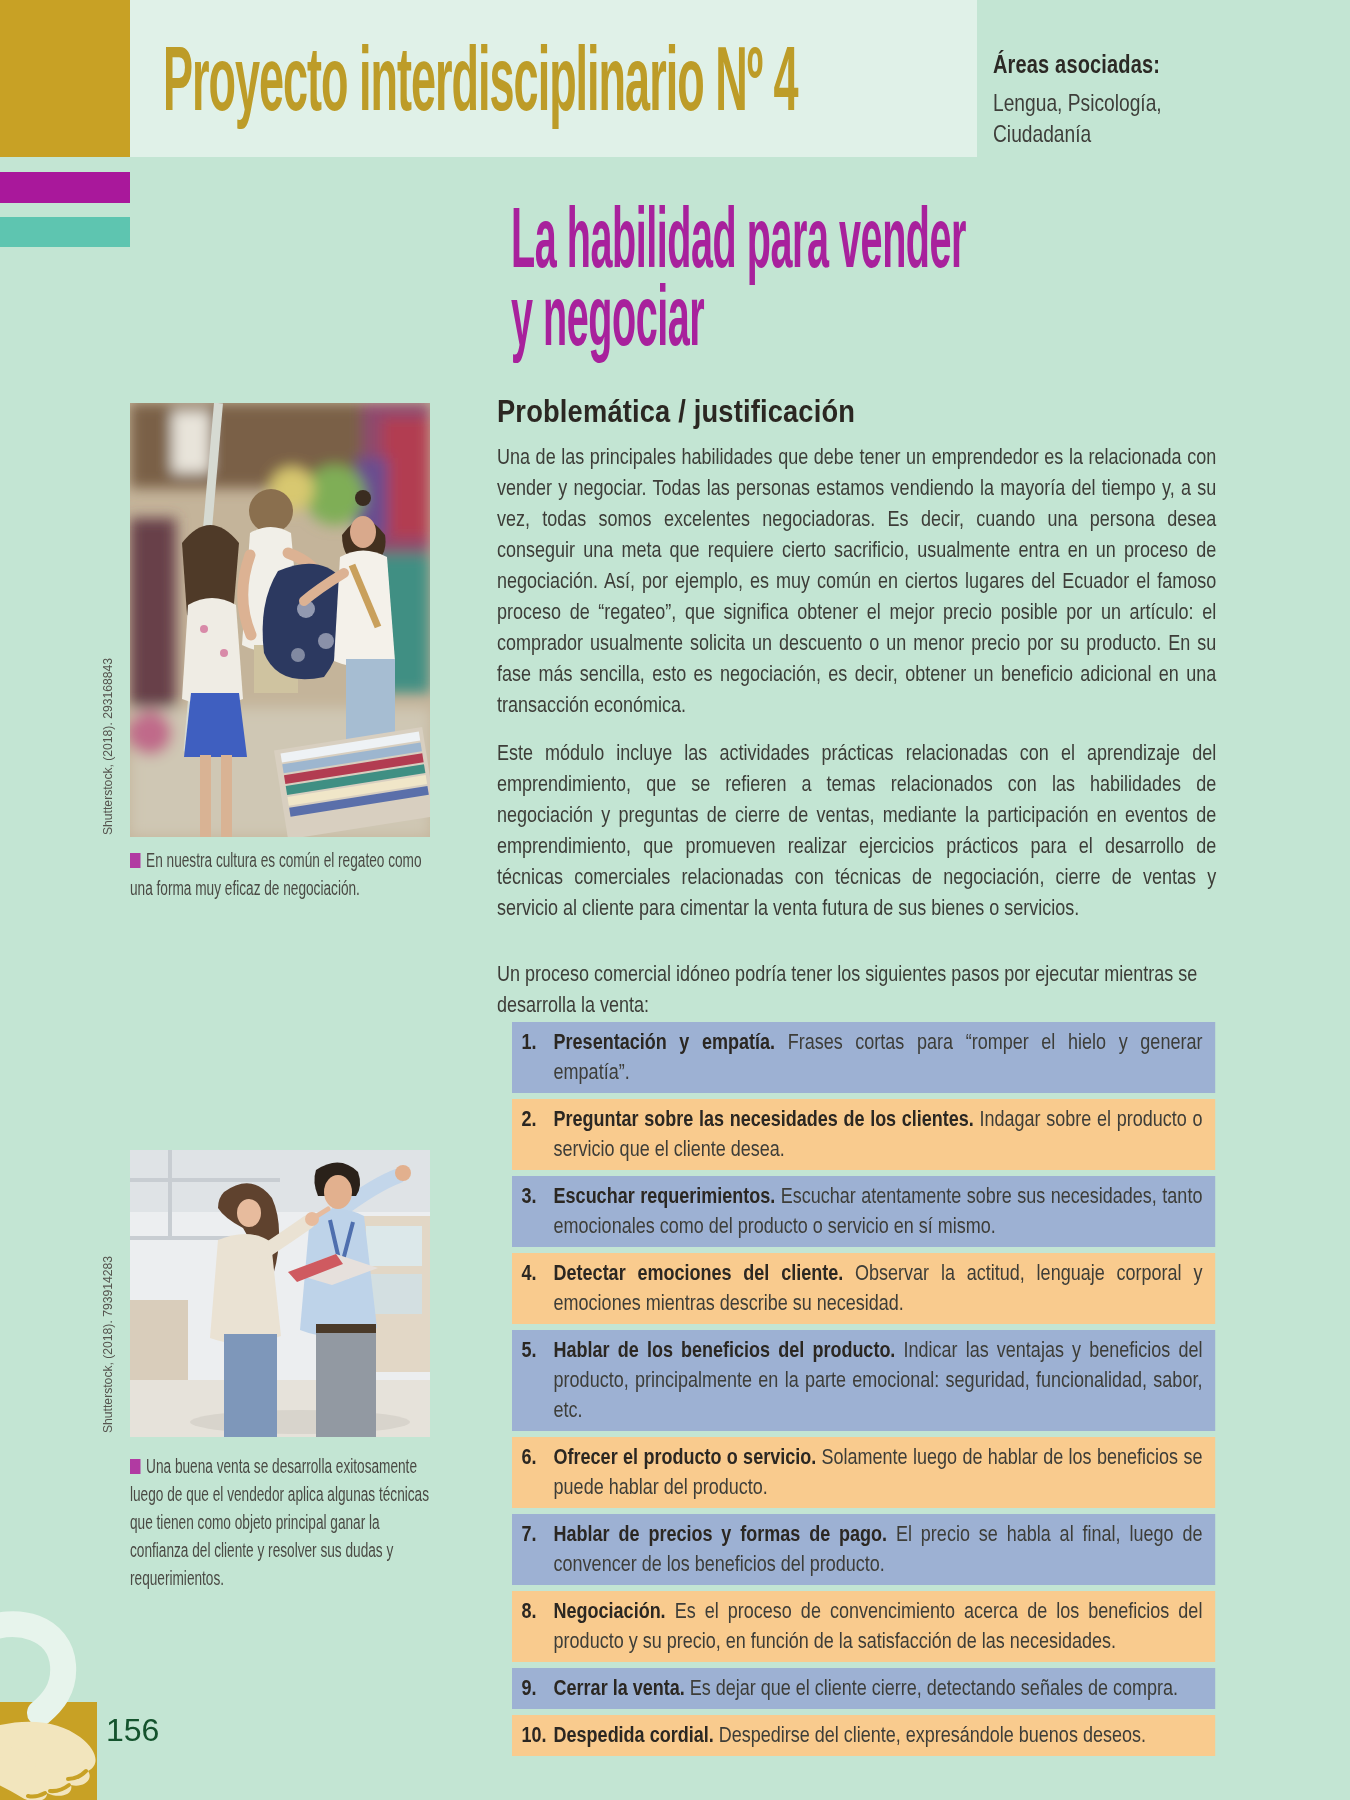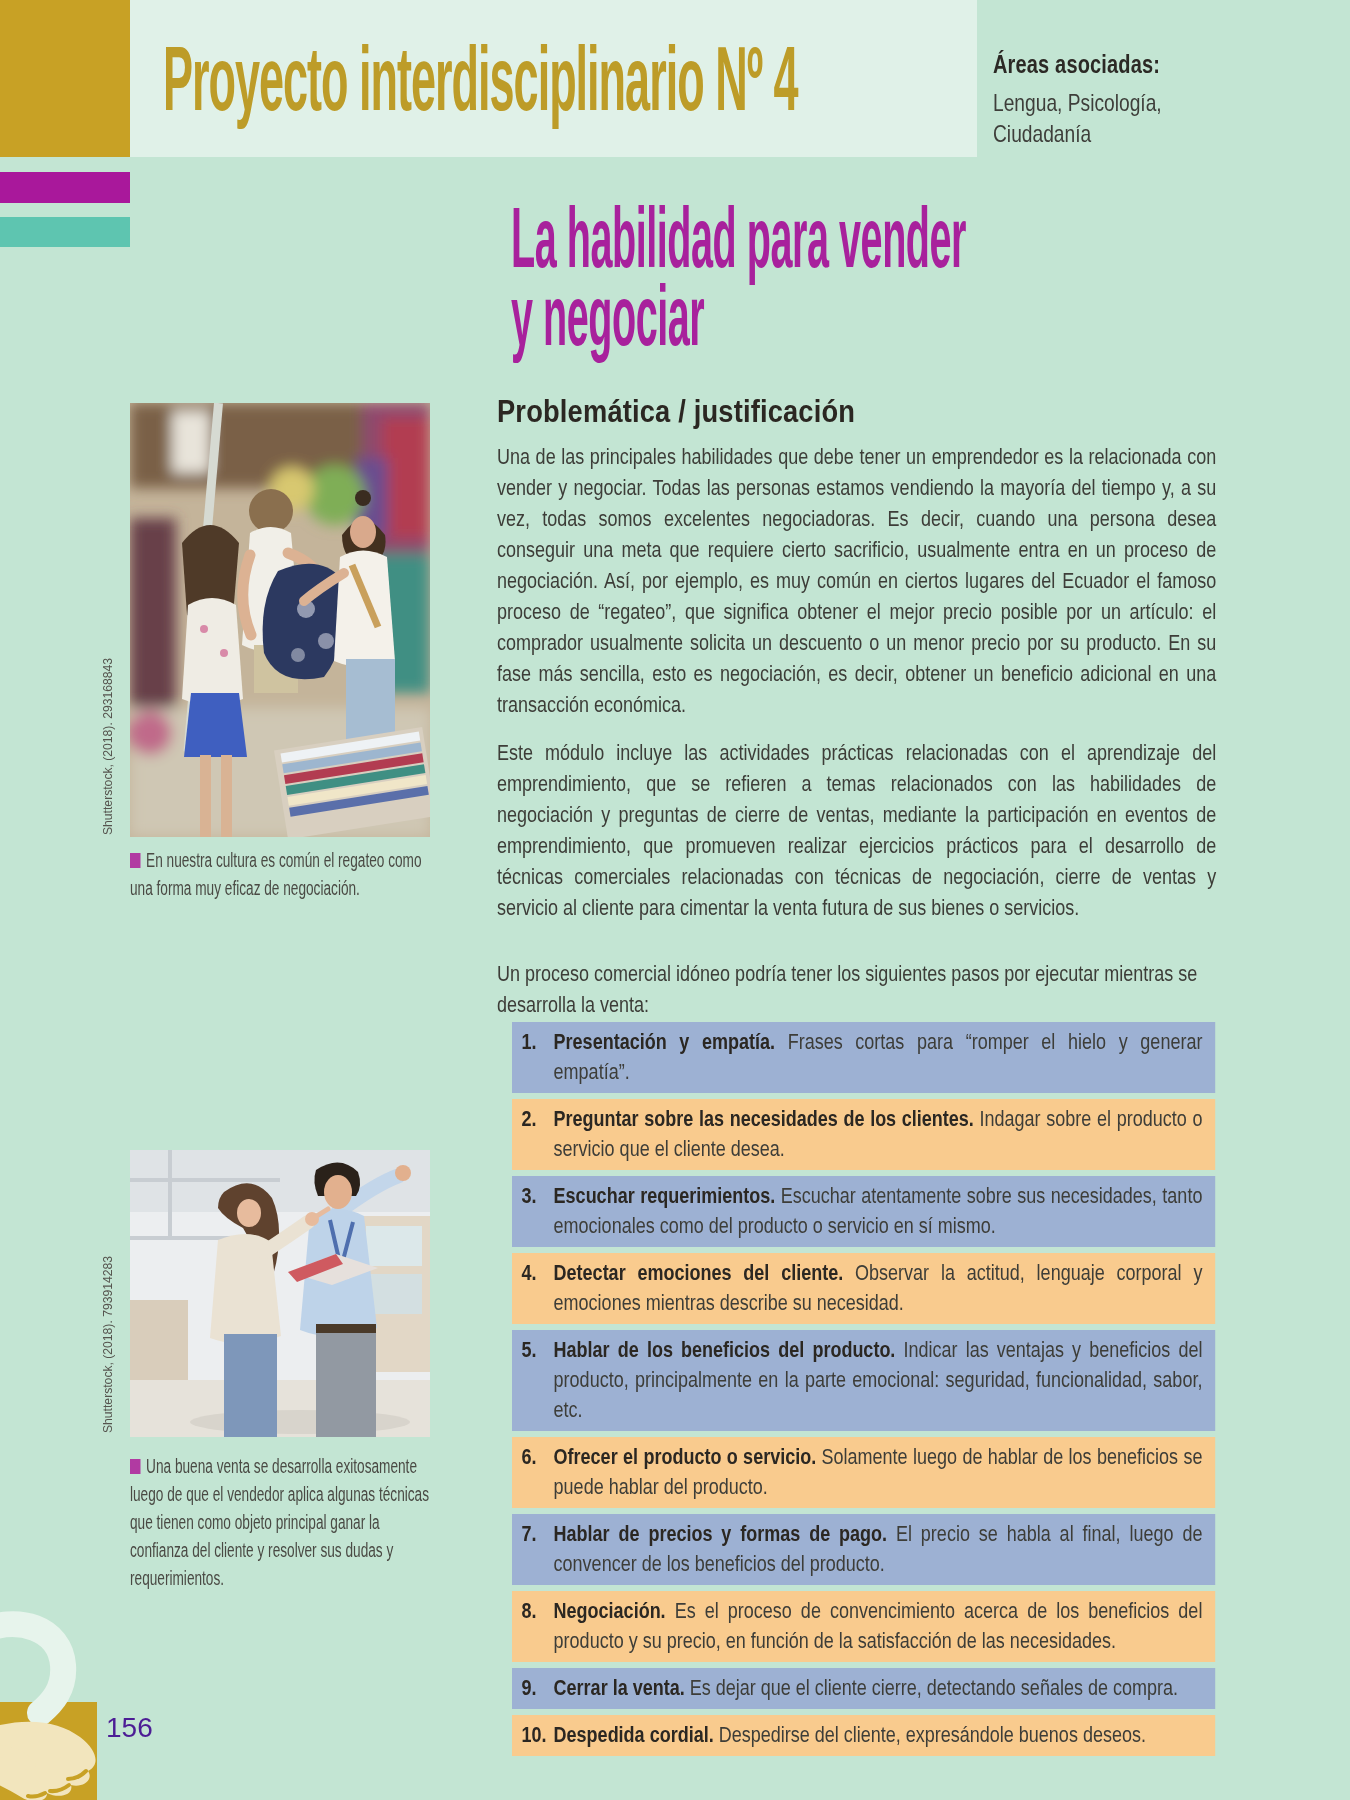--- a/index.html
+++ b/index.html
@@ -74,21 +74,21 @@
     font-size:22.5px;line-height:30px;color:#3d3d38;text-align:justify;
   }
   .step.blue{background:#9db1d3;}
   .step.orange{background:#f9cb8e;}
   .step .step-num{position:absolute;left:12px;top:5px;font-weight:bold;color:#2b2722;}
   .step .step-label{font-weight:bold;color:#2b2722;}
 
   
   .gold-block-bottom{left:0;top:1702px;width:97px;height:98px;background:#c8a125;}
   .corner-art{left:0;top:1585px;width:220px;height:215px;pointer-events:none;}
-  .page-number{left:106px;top:1712px;font-size:28px;color:#4c1d95;}
+  .page-number{left:106px;top:1712px;font-size:32px;color:#14532d;}
 </style>
 </head>
 <body>
 
 <div class="abs gold-block-top"></div>
 <div class="abs header-band"></div>
 <div class="abs project-title">Proyecto interdisciplinario Nº 4</div>
 
 <div class="abs areas">
   <div class="areas-title">Áreas asociadas:</div>

